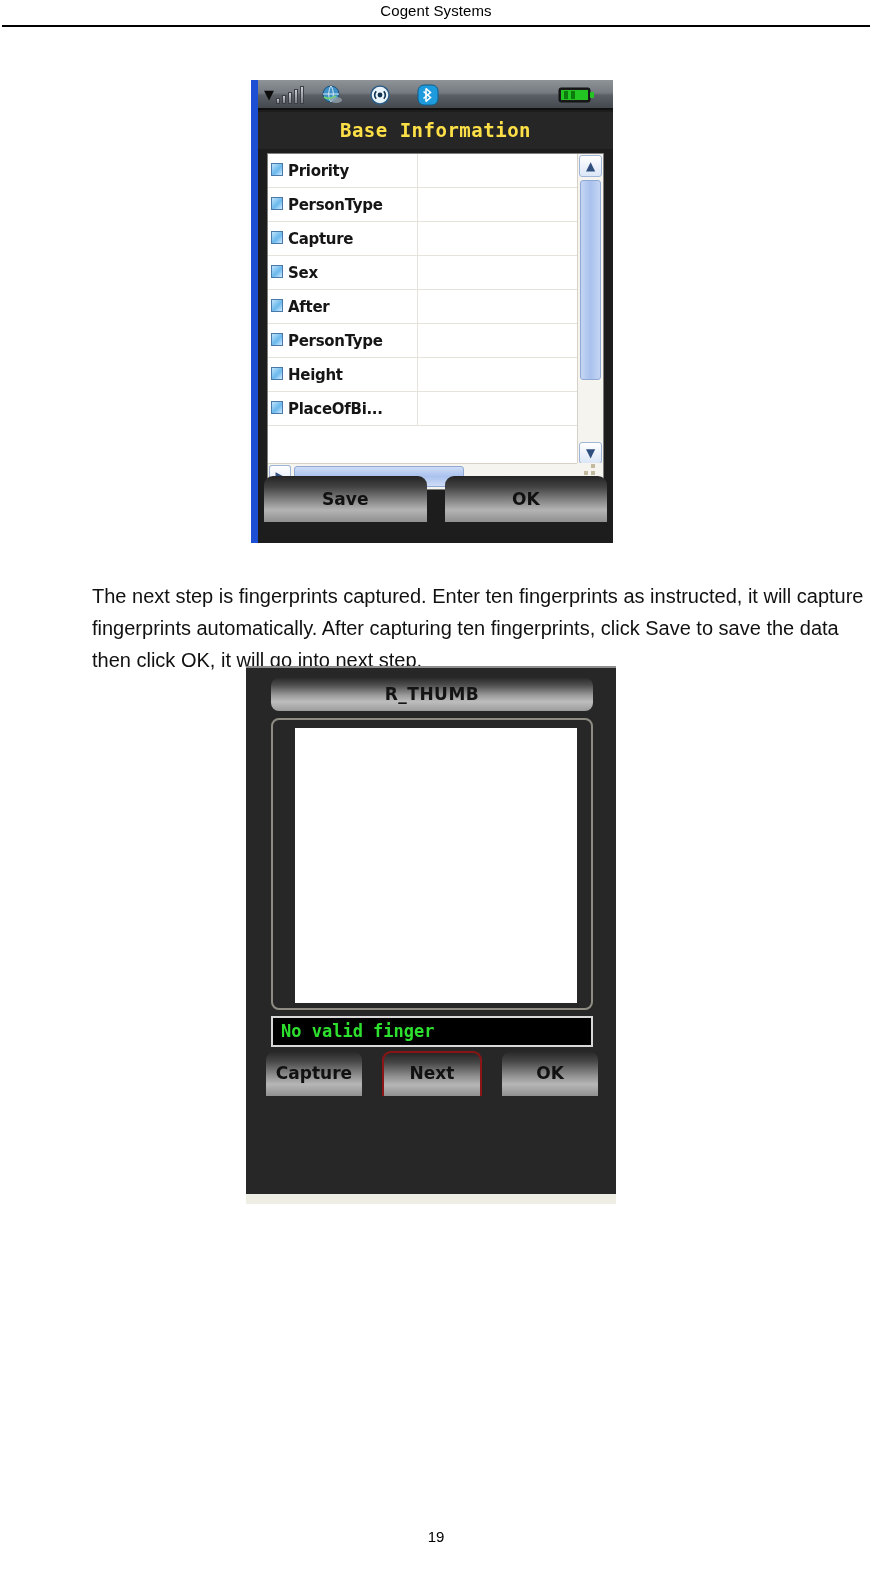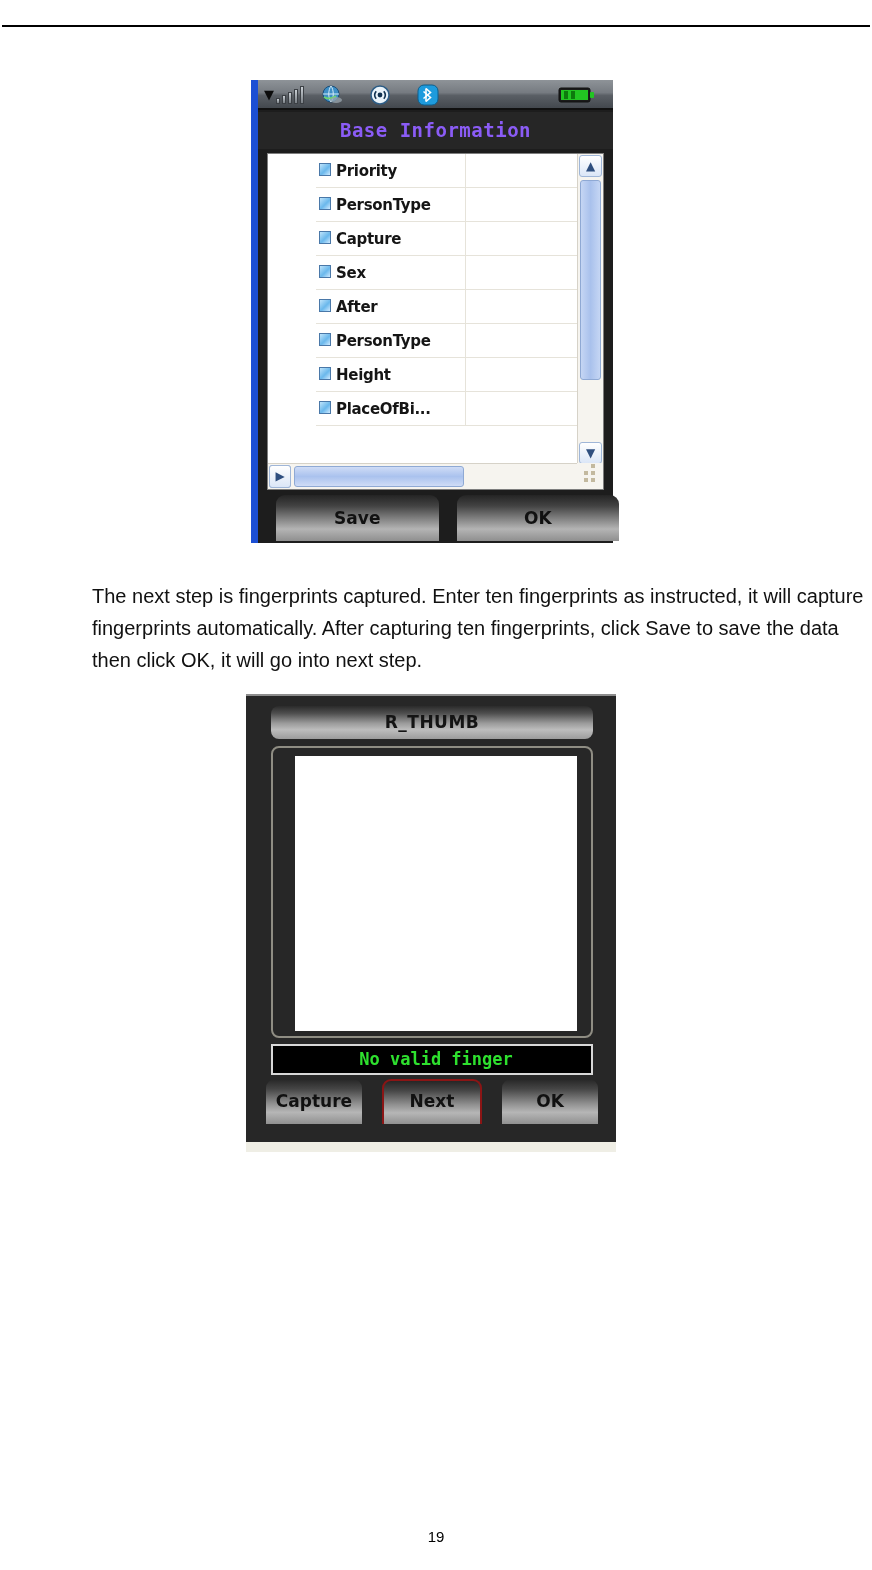--- a/index.html
+++ b/index.html
@@ -101,21 +101,21 @@
   .titlebar {
     position: absolute;
     left: 0; top: 32px;
     width: 355px;
     height: 37px;
     background: #262626;
     text-align: center;
     line-height: 37px;
   }
   .titlebar .t-text {
-    color: #8b5cf6;
+    color: #fde047;
     font-family: "DejaVu Sans Mono", monospace;
     font-size: 19px;
     font-weight: bold;
     letter-spacing: .5px;
   }
 
   
   .gridwrap {
     position: absolute;
     left: 9px; top: 73px;
@@ -130,21 +130,20 @@
     position: absolute;
     left: 0; top: 0;
     width: 310px;
   }
   .grow {
     height: 34px;
     display: flex;
     align-items: center;
     border-bottom: 1px solid #e6e3da;
     box-sizing: border-box;
-    margin-left: 48px;
   }
   .grow .cell-label {
     width: 150px;
     display: flex;
     align-items: center;
     border-right: 1px solid #e6e3da;
     height: 100%;
     box-sizing: border-box;
     padding-left: 3px;
   }
@@ -245,25 +244,24 @@
   }
   .corner-grip i {
     position: absolute;
     width: 4px; height: 4px;
     background: #c3b99f;
   }
 
   
   .s1btns {
     position: absolute;
-    left: 6px; top: 415px;
+    left: 6px; top: 396px;
     width: 343px; height: 46px;
     display: flex;
     gap: 18px;
-    margin-left: 12px;
   }
   .devbtn {
     flex: 1;
     background: linear-gradient(to bottom,#242424 0%,#434343 24%,#8c8c8c 56%,#b4b4b4 74%,#8f8f8f 100%);
     border-radius: 9px 9px 0 0;
     text-align: center;
     line-height: 46px;
     font-family: "DejaVu Sans", sans-serif;
     font-size: 17px;
     font-weight: bold;
@@ -281,25 +279,24 @@
     line-height: 32px;
     color: #111;
   }
 
   
   .shot2 {
     position: absolute;
     left: 246px;
     top: 666px;
     width: 370px;
-    height: 458px;
+    height: 538px;
     background: #272727;
     border-top: 2px solid #8d8d8d;
     box-sizing: border-box;
-    margin-top: 28px;
   }
   .s2-title {
     position: absolute;
     left: 25px; top: 10px;
     width: 322px; height: 33px;
     background: linear-gradient(to bottom,#2b2b2b 0%,#4e4e4e 22%,#9a9a9a 52%,#bdbdbd 72%,#9c9c9c 100%);
     border-radius: 8px;
     text-align: center;
     line-height: 33px;
     font-family: "DejaVu Sans", sans-serif;
@@ -324,21 +321,21 @@
     width: 282px; height: 275px;
     background: #ffffff;
   }
   .s2-status {
     position: absolute;
     left: 25px; top: 348px;
     width: 322px; height: 31px;
     background: #000;
     border: 2px solid #d8d8d8;
     box-sizing: border-box;
-    text-align: center;
+    text-align: left;
     line-height: 27px;
     padding-left: 8px;
   }
   .s2-status .st-text {
     color: #2ee02e;
     font-family: "DejaVu Sans Mono", monospace;
     font-size: 17px;
     font-weight: bold;
   }
   .s2btns {
@@ -369,20 +366,21 @@
     position: absolute;
     left: 0; bottom: 0;
     width: 370px; height: 10px;
     background: #efeee5;
   }
 </style>
 </head>
 <body>
 
 <div class="doc-header">
+  <div class="hdr-text">Cogent Systems</div>
   <div class="hdr-rule"></div>
 </div>
 
 <div class="shot1-blueedge"></div>
 <div class="shot1">
 
   <div class="statusbar">
 
     <div class="sb-icon signal">
       <span class="ant">▼</span>

